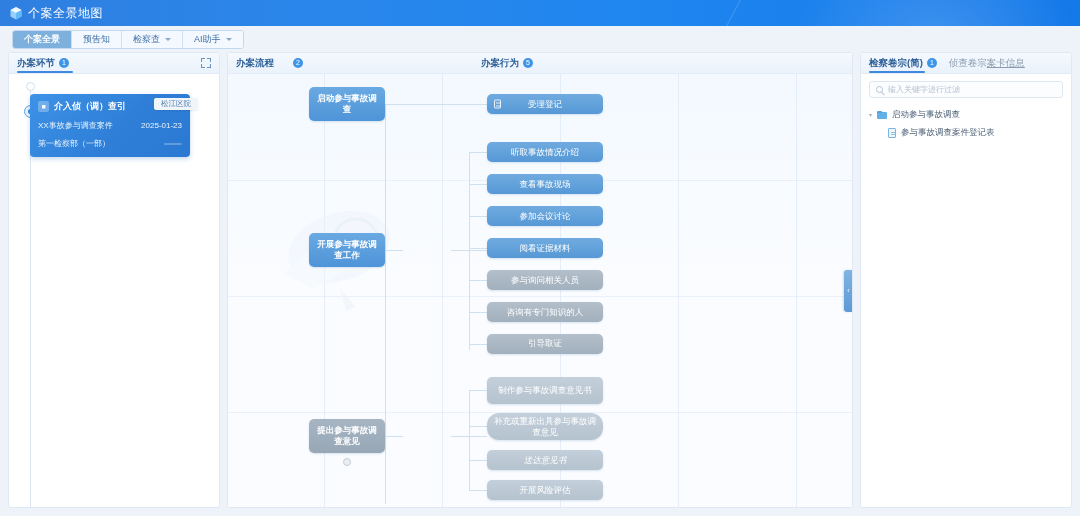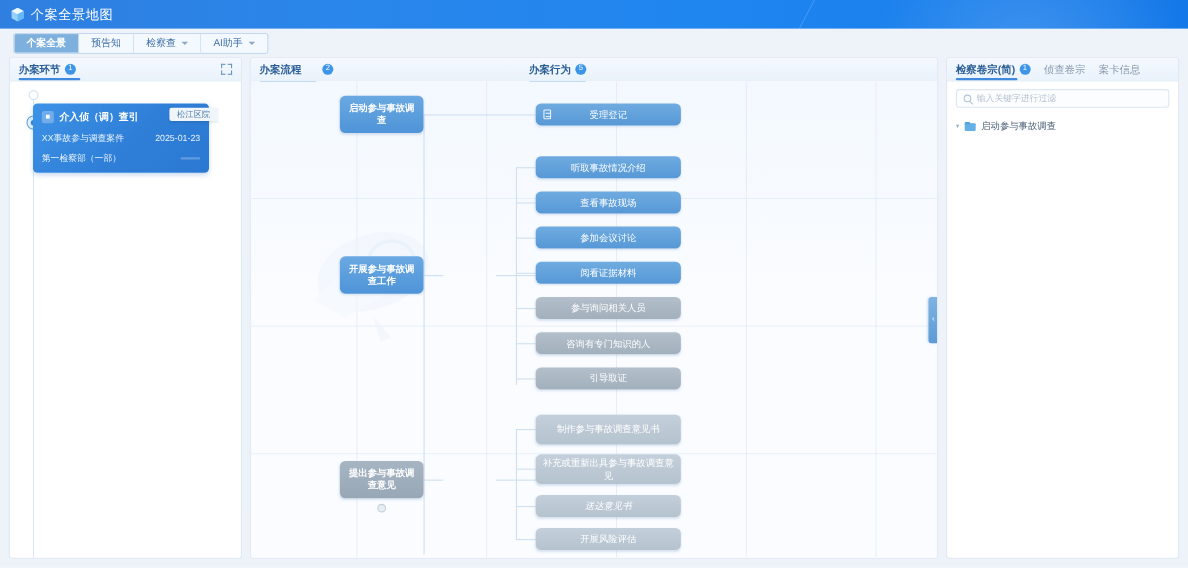--- a/index.html
+++ b/index.html
@@ -251,21 +251,21 @@
   }
   .node.stage {
     width: 76px; height: 34px;
     background: linear-gradient(180deg,#6aa9e2 0%, #4e94d8 100%);
     font-weight: bold;
   }
   .node.stage.dim {
     background: linear-gradient(180deg,#a7b5c3 0%, #97a7b6 100%);
   }
   .node.act {
-    width: 132px; height: 20px;
+    width: 116px; height: 20px;
     background: linear-gradient(180deg,#6fabe0 0%, #5698d6 100%);
   }
   .node.act.tall { height: 27px; }
   .node.act.gray {
     background: linear-gradient(180deg,#b3bfca 0%, #a2b0bd 100%);
   }
   .node.act.lite {
     background: linear-gradient(180deg,#c3cfda 0%, #b5c3cf 100%);
   }
   .node.act.withicon { justify-content: center; position: relative; }
@@ -512,21 +512,21 @@
         </div>
         <div class="node act gray" style="left:259px; top:228px;">
           <span>咨询有专门知识的人</span>
         </div>
         <div class="node act gray" style="left:259px; top:260px;font-family:Liberation Mono, monospace;">
           <span>引导取证</span>
         </div>
         <div class="node act lite tall" style="left:259px; top:303px;">
           <span>制作参与事故调查意见书</span>
         </div>
-        <div class="node act lite tall" style="left:259px; top:339px;">
+        <div class="node act lite tall" style="left:259px; top:339px;border-radius:12px;">
           <span>补充或重新出具参与事故调查意见</span>
         </div>
         <div class="node act lite" style="left:259px; top:376px;font-style:italic;">
           <span>送达意见书</span>
         </div>
         <div class="node act lite" style="left:259px; top:406px;">
           <span>开展风险评估</span>
         </div>
       </div>
 
@@ -536,32 +536,36 @@
 
   <div class="panel panel-right">
     <div class="panel-head">
       <span class="head-title underlined">
         <span>检察卷宗(简)</span>
         <span class="badge">1</span>
       </span>
       <span class="head-title" style="margin-left:12px;font-weight:normal;color:#8a9bad;">
         <span>侦查卷宗</span>
       </span>
-      <span class="head-title" style="margin-left:12px;font-weight:normal;color:#8a9bad;">
+      <span class="head-title" style="font-weight:normal;color:#8a9bad;text-decoration:underline;">
         <span>案卡信息</span>
       </span>
     </div>
     <div class="panel-body">
       <div class="tree-search">
         <span class="mag"></span>
         <input type="text" placeholder="输入关键字进行过滤" style="">
       </div>
       <div class="tree">
         <div class="tree-row">
           <span class="tw-caret">▾</span>
           <span class="ic-folder"></span>
           <span>启动参与事故调查</span>
         </div>
+        <div class="tree-row child">
+          <span class="ic-file"></span>
+          <span>参与事故调查案件登记表</span>
+        </div>
       </div>
     </div>
   </div>
 
 </div>
 
 </body></html>

